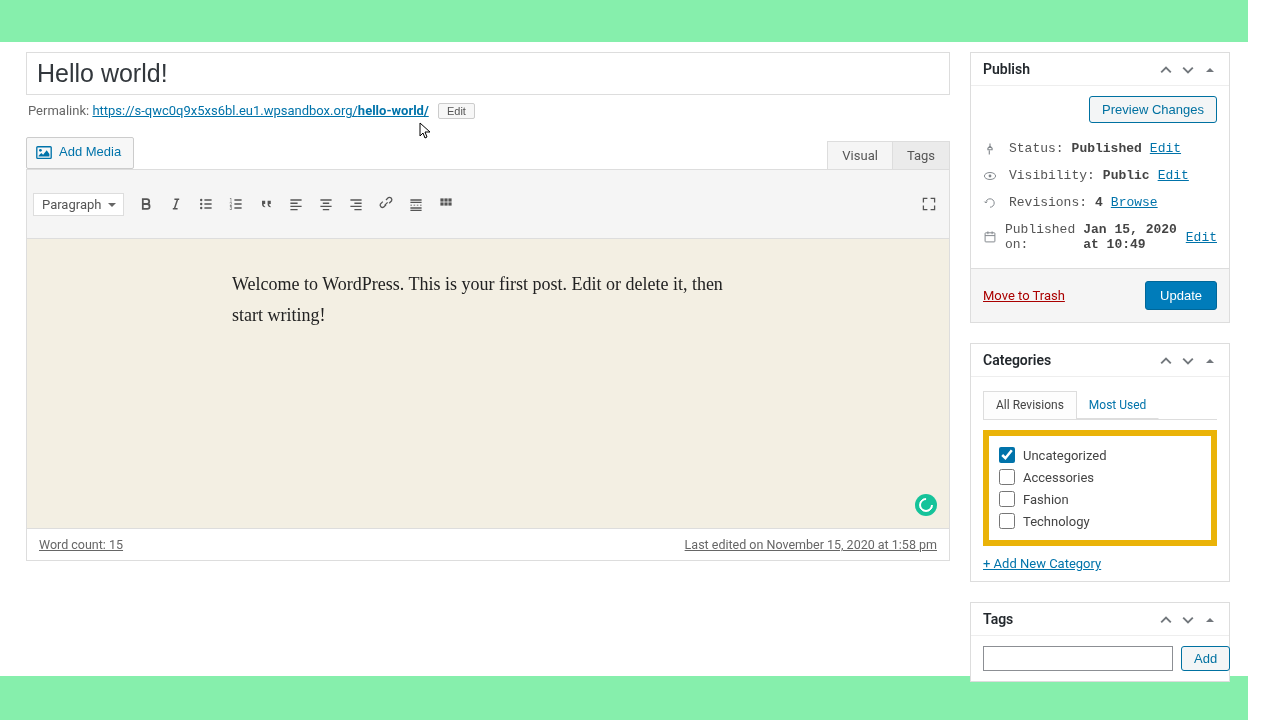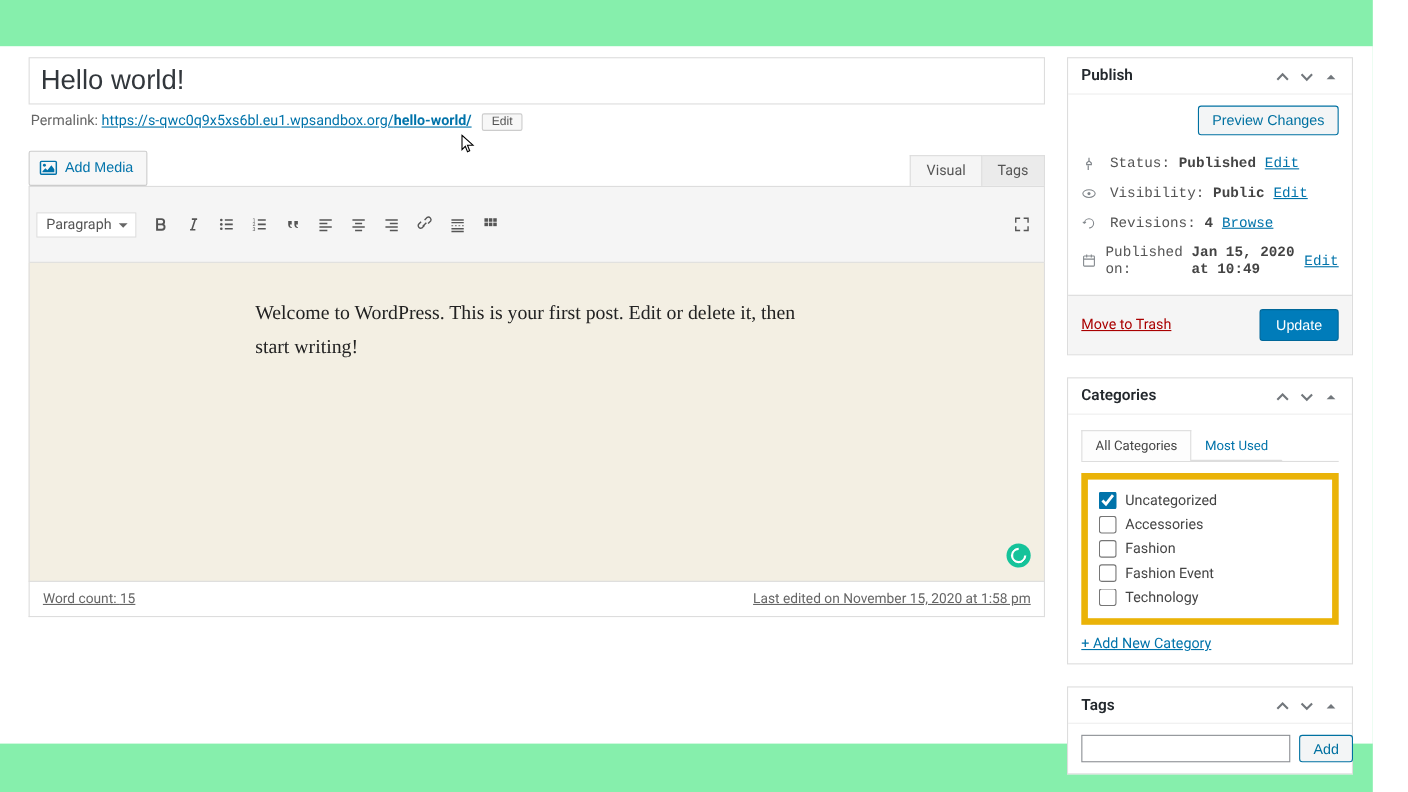--- a/index.html
+++ b/index.html
@@ -297,42 +297,38 @@
               </span>
         <span>
                 <svg width="10" height="10" viewBox="0 0 10 10">
                   <path d="M1 7l4-4 4 4z" fill="#72777c"></path>
                 </svg>
               </span>
       </div>
     </div>
     <div class="panel-body">
       <div class="cat-tabs">
-        <div class="cat-tab">All Categories</div>
+        <div class="cat-tab">All Revisions</div>
         <div class="cat-tab inactive">Most Used</div>
       </div>
       <div class="cat-list">
         <label class="cat-item checked">
                 <input type="checkbox" checked="" style="">
                 <span>Uncategorized</span>
               </label>
         <label class="cat-item">
                 <input type="checkbox" style="">
                 <span>Accessories</span>
               </label>
         <label class="cat-item">
                 <input type="checkbox" style="">
                 <span>Fashion</span>
               </label>
         <label class="cat-item">
                 <input type="checkbox" style="">
-                <span>Fashion Event</span>
-              </label>
-        <label class="cat-item">
-                <input type="checkbox" style="">
                 <span>Technology</span>
               </label>
       </div>
       <a class="add-cat">+ Add New Category</a>
     </div>
   </div>
 
   <div class="panel">
     <div class="panel-head">
       <h3>Tags</h3>

